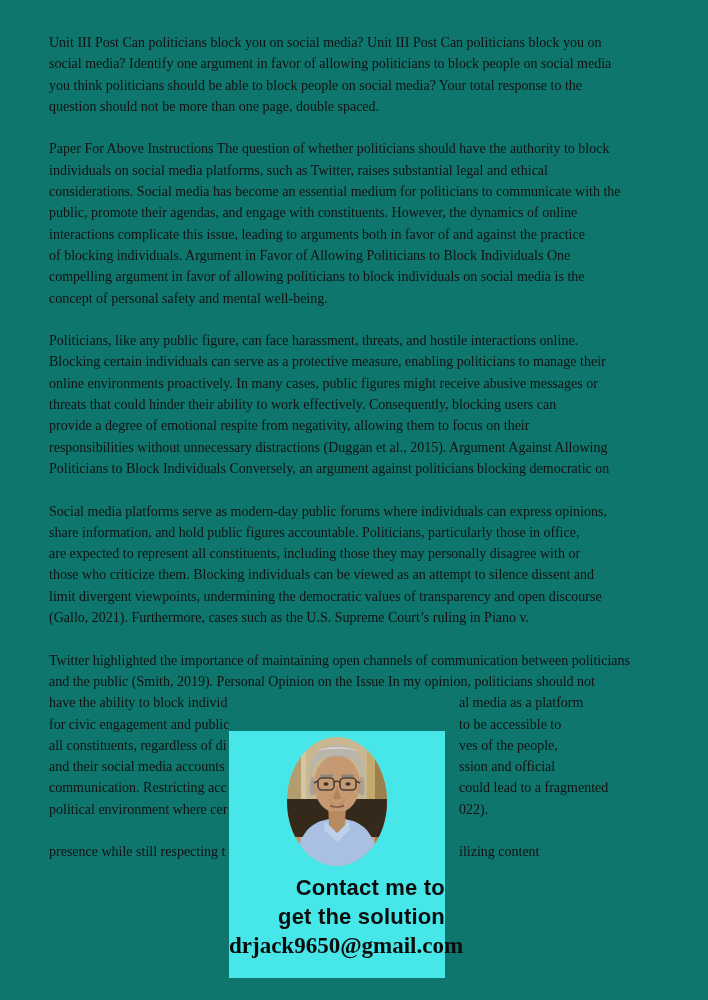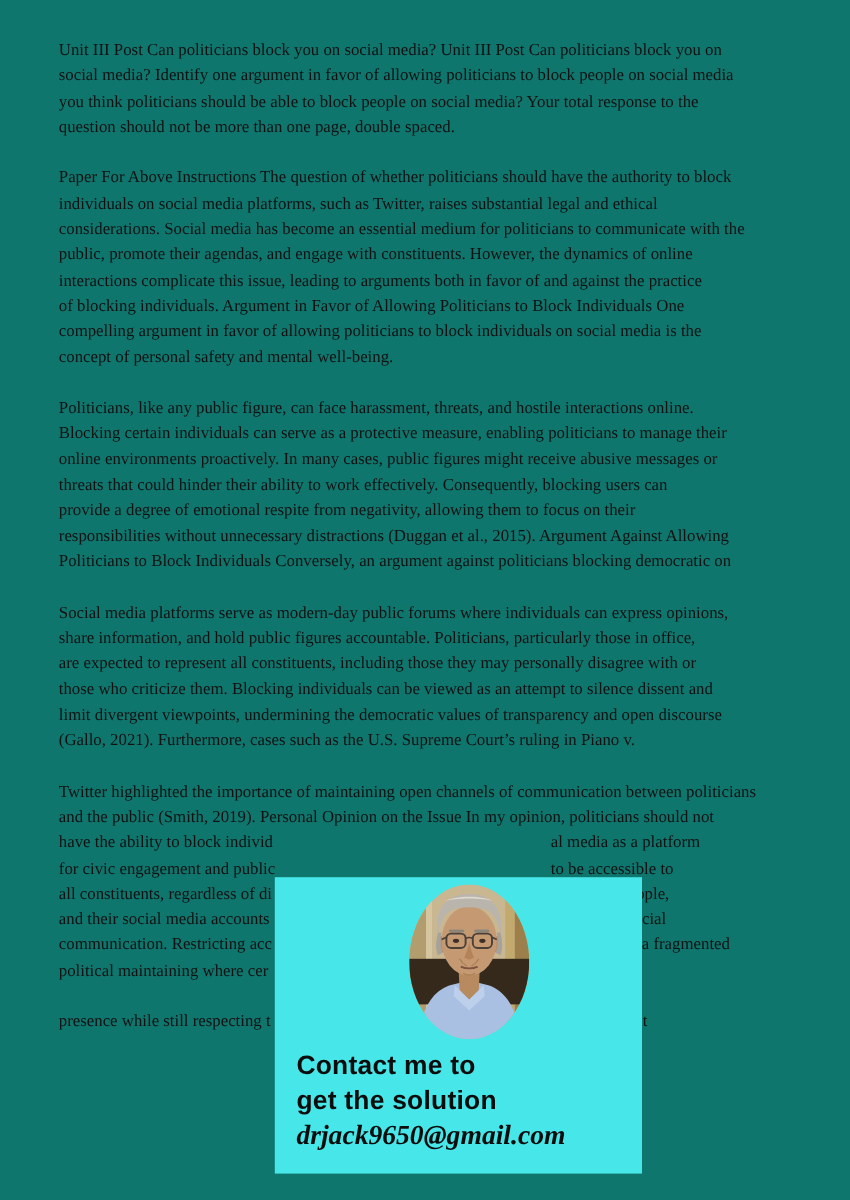--- a/index.html
+++ b/index.html
@@ -30,26 +30,25 @@
     position: absolute;
     left: 410px;
     top: 0;
     white-space: nowrap;
     text-align: center;
   }
   .overlay {
     position: absolute;
     left: 229px;
     top: 731px;
-    width: 288px;
+    width: 216px;
     height: 247px;
     z-index: 5;
-    text-align: left;
+    text-align: right;
     background: #47e6e9;
-    padding-left: 18px;
   }
   .photo {
     display: block;
     margin: 6px auto 0 auto;
   }
   .contact-line {
     font-family: "Liberation Sans", sans-serif;
     font-weight: 700;
     font-size: 22px;
     line-height: 29px;
@@ -57,21 +56,20 @@
     color: #0c0c0c;
   }
   .contact-block { margin-top: 7px; }
   .email-line {
     font-family: "Liberation Serif", serif;
     font-weight: 700;
     font-size: 23px;
     line-height: 26px;
     margin-top: 2px;
     color: #0c0c0c;
-    font-style: italic;
   }
 </style>
 </head>
 <body>
 
 <div class="page">
 
   <div class="doc">
 
     <div class="para">
@@ -128,21 +126,21 @@
       </div>
       <div class="line">
         <span>and their social media accounts</span>
         <span class="frag-right">ssion and official</span>
       </div>
       <div class="line">
         <span>communication. Restricting acc</span>
         <span class="frag-right">could lead to a fragmented</span>
       </div>
       <div class="line">
-        <span>political maintaining where cer</span>
+        <span>political environment where cer</span>
         <span class="frag-right">022).</span>
       </div>
     </div>
 
     <div class="para">
       <div class="line">
         <span>presence while still respecting t</span>
         <span class="frag-right">ilizing content</span>
       </div>
     </div>

